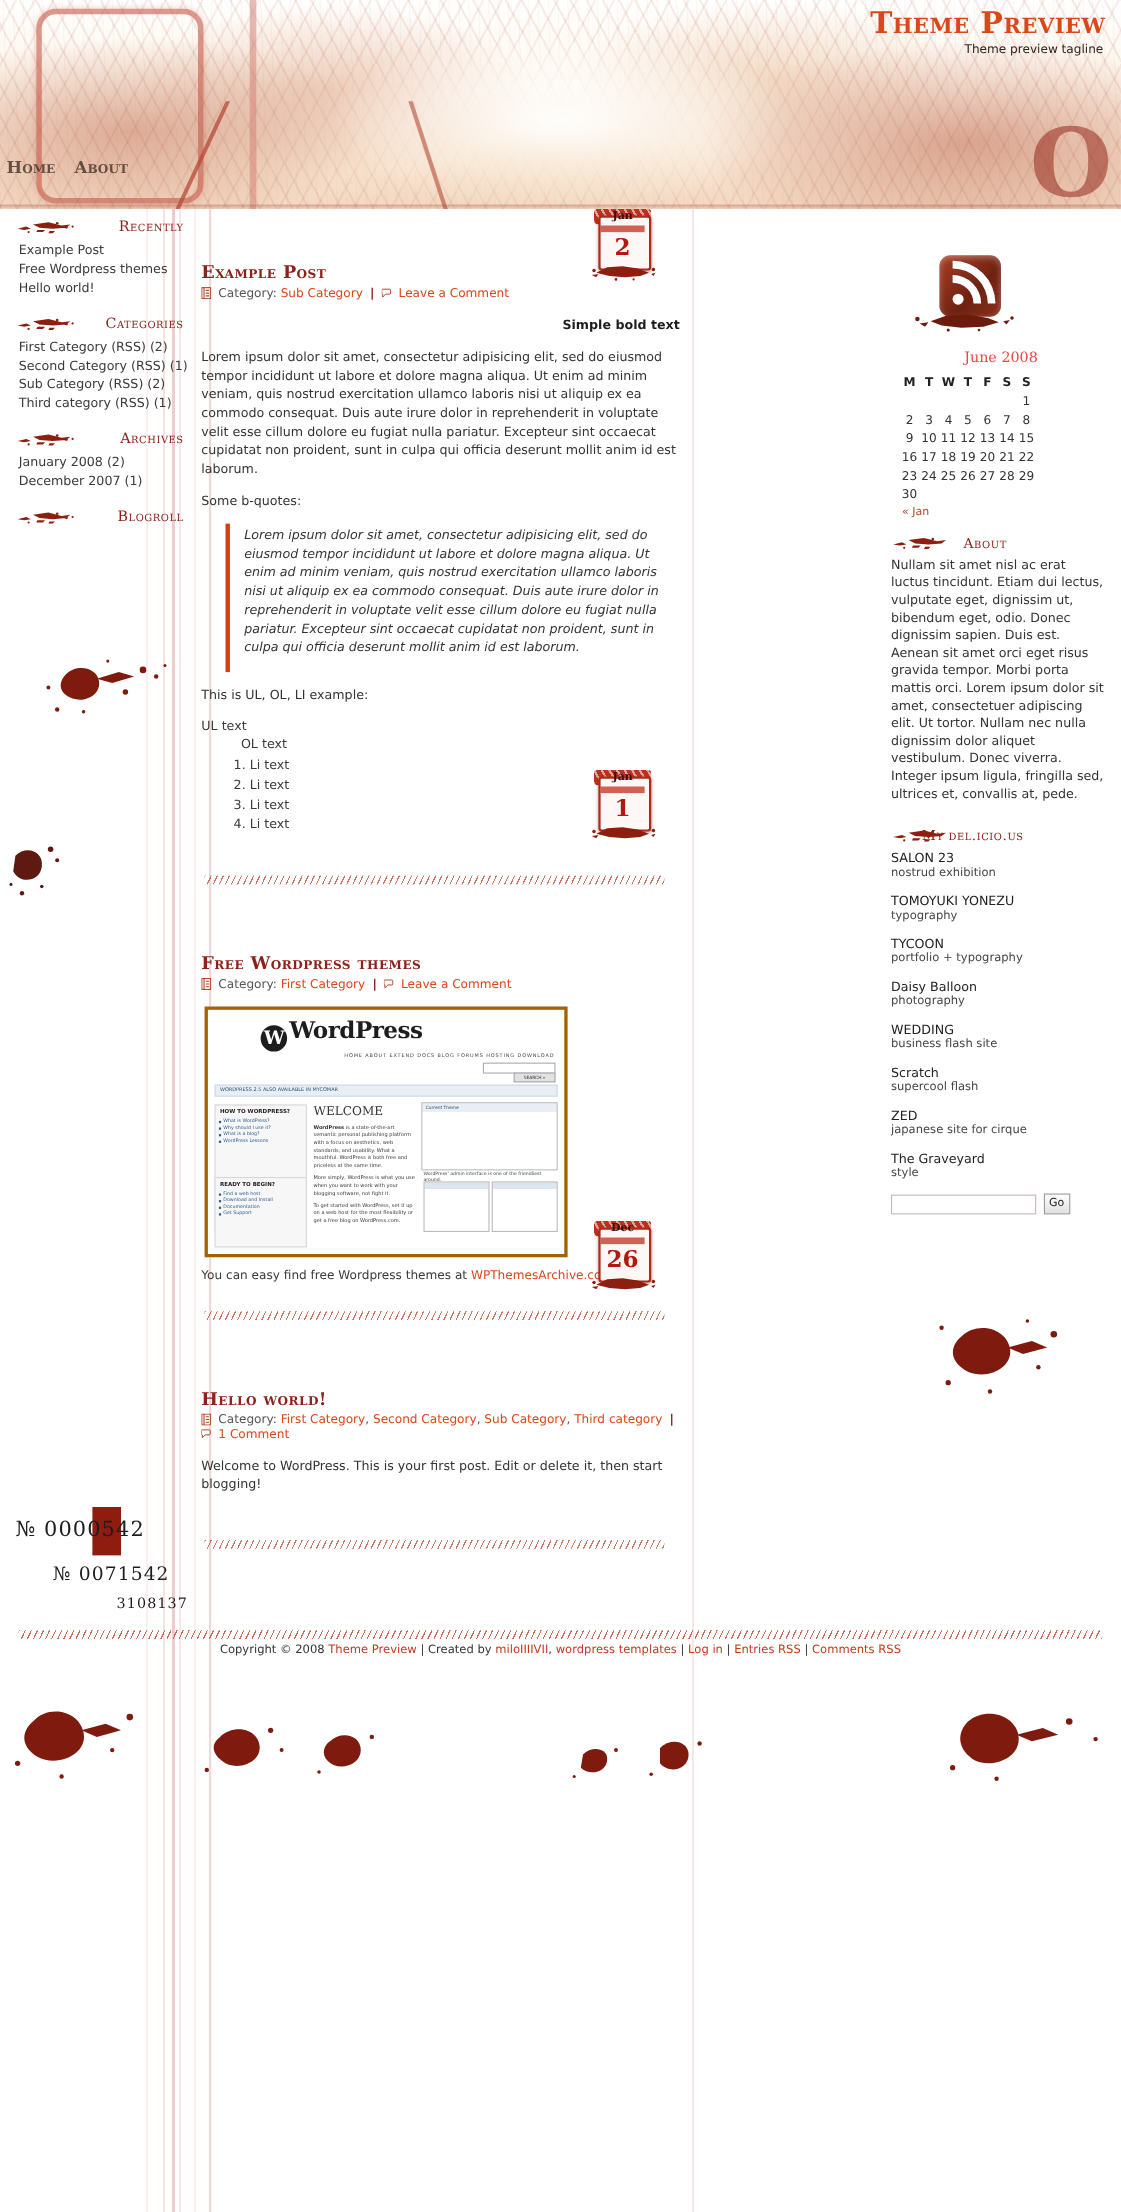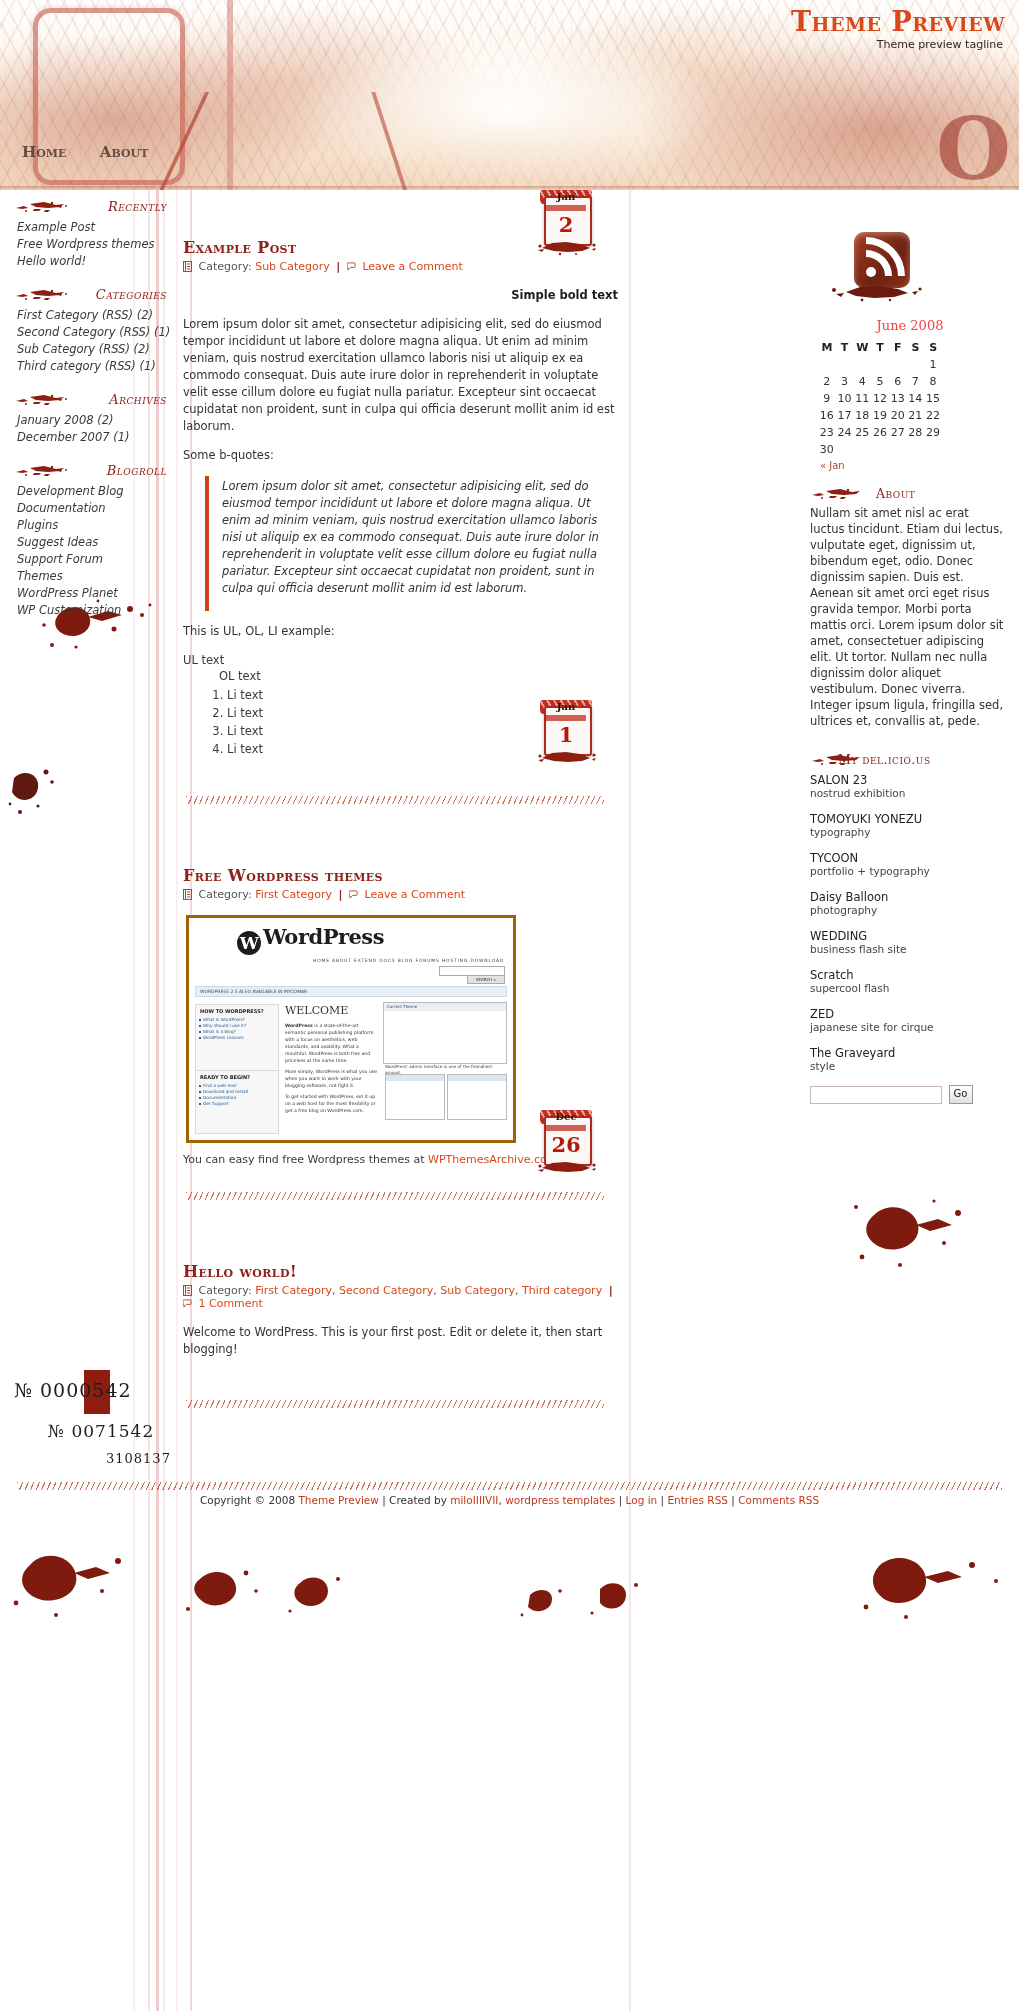--- a/index.html
+++ b/index.html
@@ -47,25 +47,25 @@
   .hdr-diag2{position:absolute;left:232px;top:92px;width:175px;height:110px;
      border-right:4px solid rgba(181,74,56,.6);transform:skewX(18deg);transform-origin:right bottom;}
   .hdr-o{position:absolute;right:8px;top:115px;font-size:86px;color:rgba(150,42,30,.55);
      font-family:"DejaVu Serif",serif;font-weight:bold;line-height:.8;}
   .blog-title{position:absolute;right:14px;top:6px;font-size:27px;letter-spacing:.5px;
      font-family:"DejaVu Serif",serif;font-weight:bold;color:#d8481b;
      font-variant:small-caps;text-transform:none;}
   .blog-tagline{position:absolute;right:16px;top:38px;font-size:11px;color:#33241f;text-align:right;}
   .nav{position:absolute;left:6px;top:143px;z-index:4;}
   .nav a{font-family:"DejaVu Serif",serif;font-weight:bold;font-size:15px;font-variant:small-caps;
-     color:#4e3b33;text-decoration:none;margin-right:14px;opacity:.85;margin-left:16px;}
+     color:#4e3b33;text-decoration:none;margin-right:14px;opacity:.85;}
   .hdr-shadow{position:absolute;left:0;top:186px;width:1019px;height:4px;
      background:linear-gradient(180deg,rgba(150,60,40,.35),rgba(150,60,40,0));z-index:3;}
   
-  .sidebar-left{position:absolute;left:0;top:198px;width:175px;z-index:5;font-style:italic;}
+  .sidebar-left{position:absolute;left:0;top:198px;width:175px;z-index:5;}
   .widget{margin-bottom:16px;}
   .widget-title{font-family:"DejaVu Serif",serif;font-size:13px;color:#8c2219;font-variant:small-caps;
      text-align:right;padding-right:8px;letter-spacing:.5px;position:relative;height:18px;line-height:18px;}
   .splat{position:absolute;left:14px;top:2px;width:58px;height:14px;z-index:1;}
   .widget ul{list-style:none;margin:3px 0 0 0;padding:0 0 0 17px;}
   .widget li{margin:0;padding:1px 0;line-height:15px;}
   .widget li a, .widget li span{color:#3a3a3a;text-decoration:none;font-size:11.5px;}
   
   .content{position:absolute;left:183px;top:238px;width:435px;z-index:5;}
   .post{position:relative;margin-bottom:10px;}
@@ -245,30 +245,20 @@
   <div class="widget">
     <div class="widget-title">
       <svg class="splat" viewBox="0 0 58 14">
         <path fill="#8c1f10" d="M2 8 L10 6 L14 8 L8 9 Z M16 4 L30 2 L42 5 L50 4 L46 7 L34 8 L22 7 Z M20 9 L27 9 L25 11 L19 11 Z M31 10 L36 10 L34 12 L30 12 Z M44 7 L48 6 L47 8 Z"></path>
         <circle fill="#8c1f10" cx="12" cy="11" r="1"></circle>
           <circle fill="#8c1f10" cx="38" cy="3" r="1.2"></circle>
         <circle fill="#8c1f10" cx="52" cy="6" r="1"></circle>
       </svg>
       <span>Blogroll</span>
     </div>
-    <ul>
-      <li><a href="#">Development Blog</a></li>
-      <li><a href="#">Documentation</a></li>
-      <li><a href="#">Plugins</a></li>
-      <li><a href="#">Suggest Ideas</a></li>
-      <li><a href="#">Support Forum</a></li>
-      <li><a href="#">Themes</a></li>
-      <li><a href="#">WordPress Planet</a></li>
-      <li><a href="#">WP Customization</a></li>
-    </ul>
   </div>
 </div>
 
 <div class="datebadge" style="left:536px;top:190px">
   <div class="db-top"></div>
   <div class="db-paper"></div>
   <div class="db-mon">Jan</div>
   <div class="db-bar"></div>
   <div class="db-day">2</div>
   <svg class="db-splat" viewBox="0 0 62 26">

